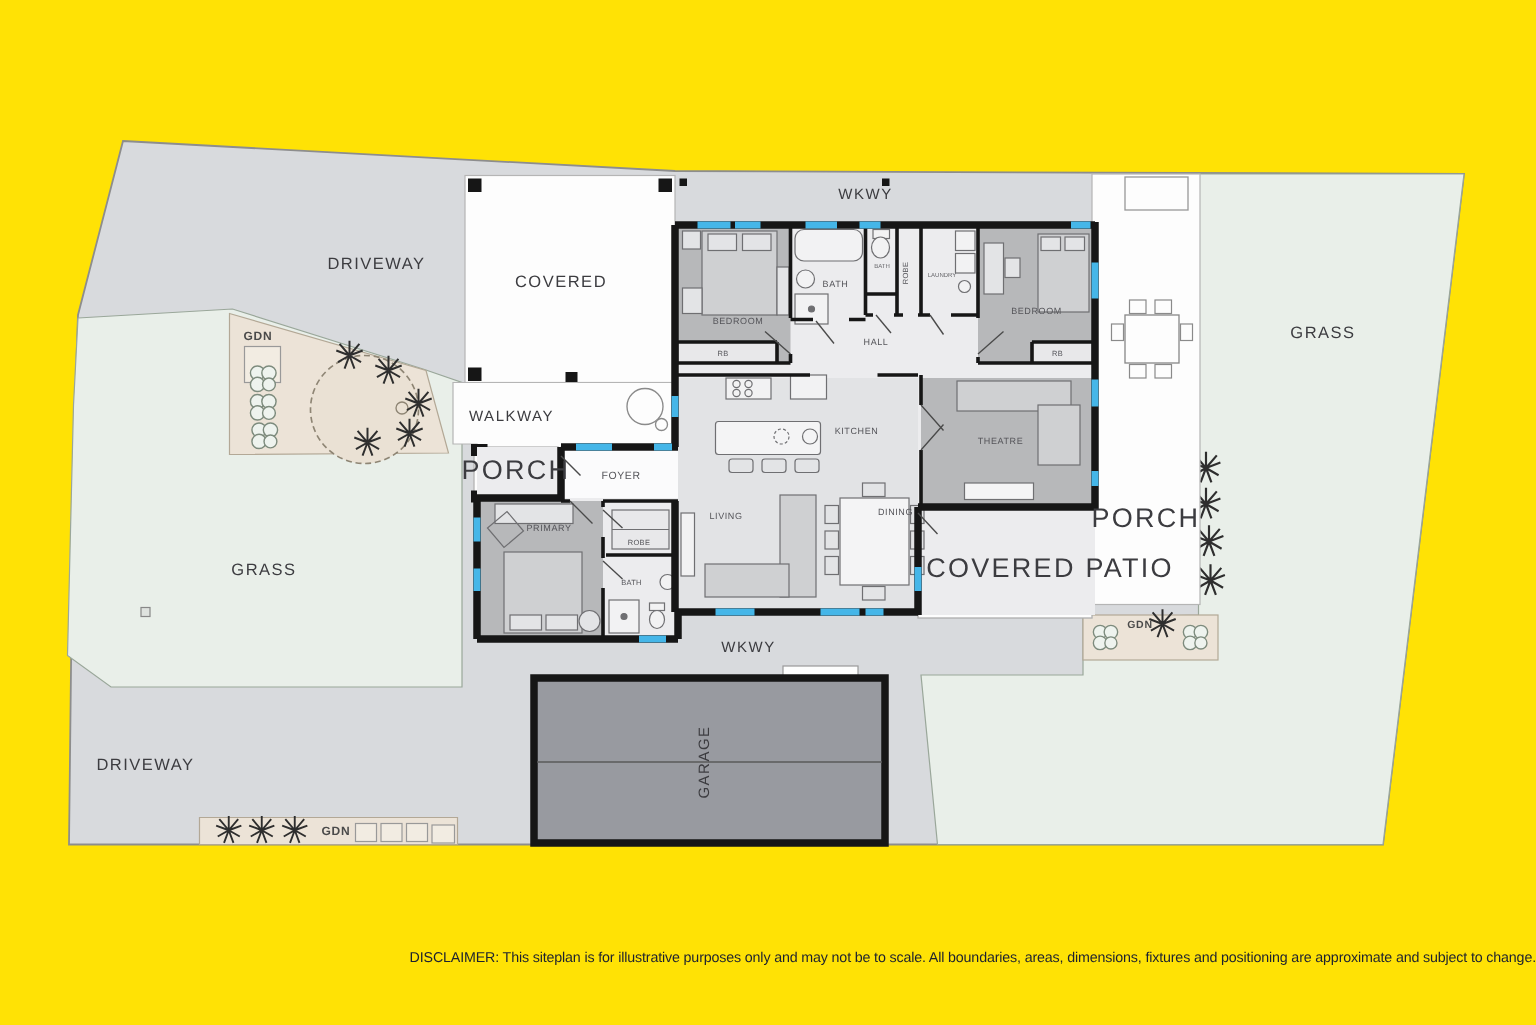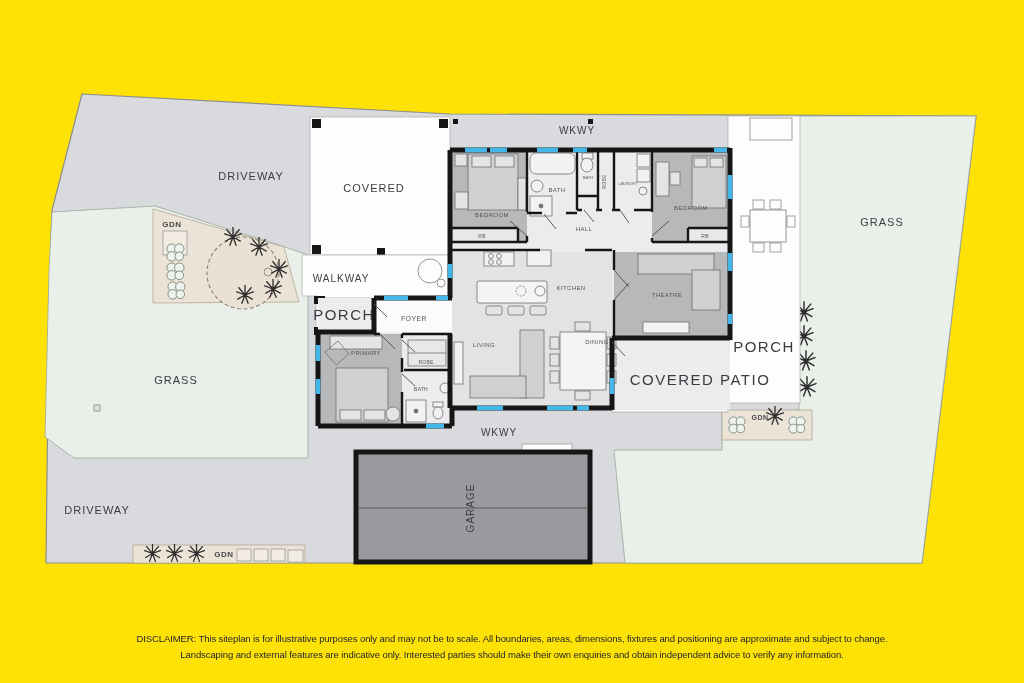--- a/index.html
+++ b/index.html
@@ -2,27 +2,27 @@
 <html><head>
 <meta charset="utf-8">
 <style>
   html,body{margin:0;padding:0;}
   body{font-family:"Liberation Sans",sans-serif;}
   #stage{position:relative;width:1024px;height:683px;background:#FFE205;overflow:hidden;}
   .lbl{position:absolute;transform:translate(-50%,-50%);color:#3c3c40;white-space:nowrap;
        font-family:"Liberation Sans",sans-serif;letter-spacing:1px;}
   .big{font-size:11px;}
   .mid{font-size:10px;}
-  .xl{font-size:15px;letter-spacing:1.5px;}
+  .xl{font-size:18px;letter-spacing:1.5px;}
   .gdn{font-size:8px;font-weight:bold;letter-spacing:.5px;color:#4a4a4a;}
   .room{font-size:6px;letter-spacing:.4px;color:#55555a;}
   .tiny{font-size:5px;letter-spacing:.2px;color:#55555a;}
   .micro{font-size:4px;letter-spacing:0;color:#66666a;}
   .rot{transform:translate(-50%,-50%) rotate(-90deg);}
-  #disclaimer{position:absolute;left:0;right:0;top:631px;text-align:center;color:#1c2130;
+  #disclaimer{position:absolute;left:0;right:0;top:631px;text-align:right;color:#1c2130;
       font-size:9.5px;letter-spacing:-0.1px;line-height:16px;}
   svg{position:absolute;left:0;top:0;}
 </style>
 </head>
 <body>
 
 <div id="stage">
 
 <svg width="1024" height="683" viewBox="0 0 1024 683">
   <defs>
@@ -308,16 +308,15 @@
   <div class="lbl room" style="left:667px;top:295px;">THEATRE</div>
   <div class="lbl room" style="left:484px;top:345px;">LIVING</div>
   <div class="lbl room" style="left:597px;top:342px;">DINING</div>
   <div class="lbl room" style="left:414px;top:318px;font-size:7px;">FOYER</div>
   <div class="lbl room" style="left:366px;top:353px;">PRIMARY</div>
   <div class="lbl tiny" style="left:426px;top:362px;">ROBE</div>
   <div class="lbl tiny" style="left:421px;top:389px;">BATH</div>
 
   <div id="disclaimer">
     <div>DISCLAIMER: This siteplan is for illustrative purposes only and may not be to scale. All boundaries, areas, dimensions, fixtures and positioning are approximate and subject to change.</div>
-    <div>Landscaping and external features are indicative only. Interested parties should make their own enquiries and obtain independent advice to verify any information.</div>
   </div>
 
 </div>
 
 </body></html>

